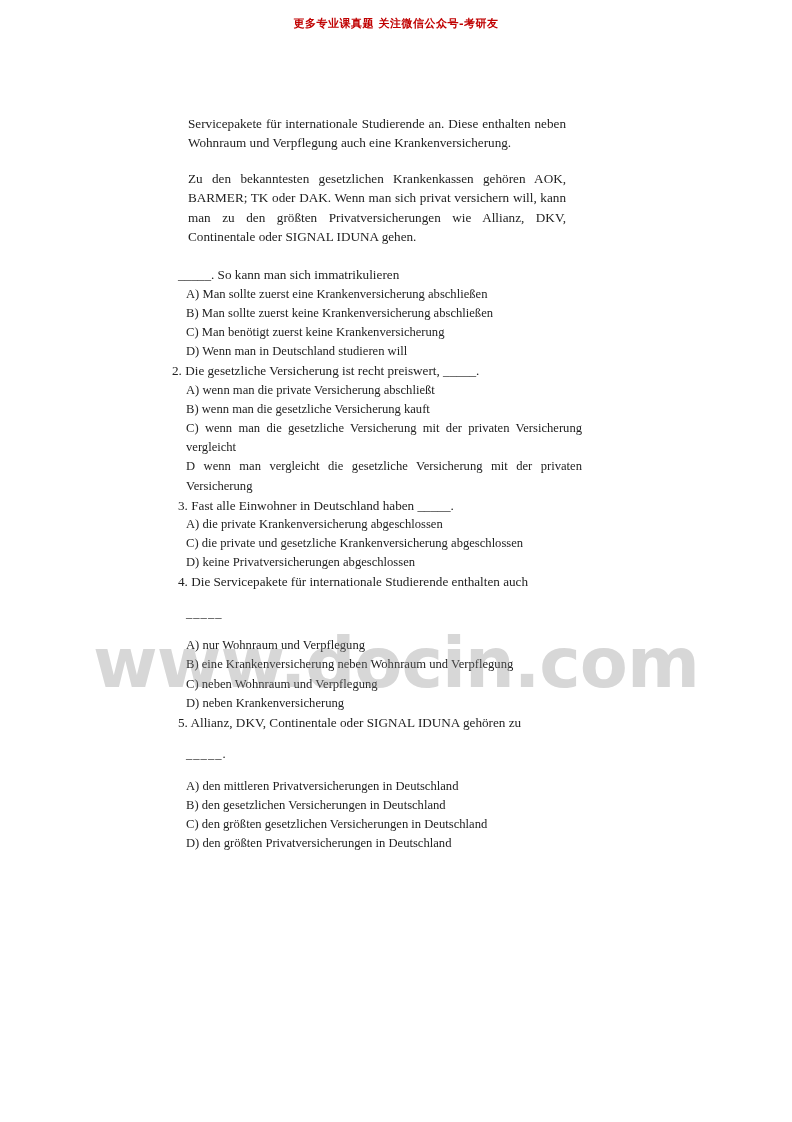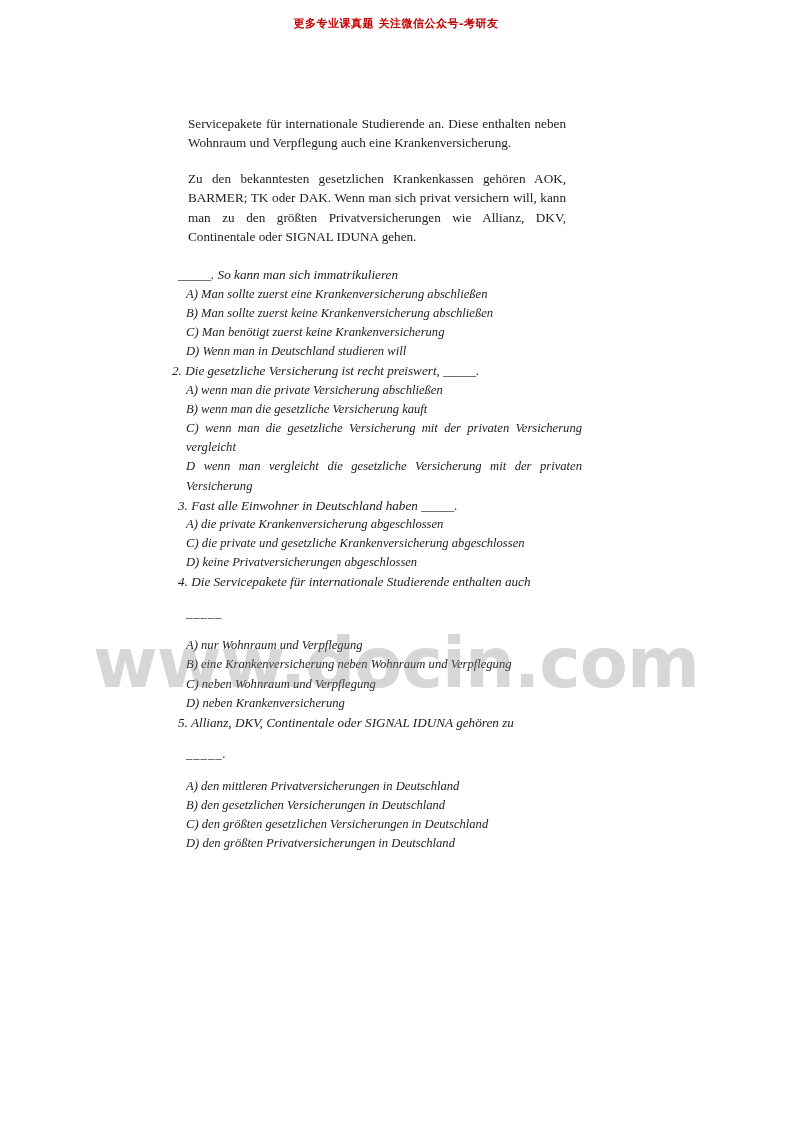--- a/index.html
+++ b/index.html
@@ -44,21 +44,20 @@
     text-align: justify;
     text-justify: inter-word;
     margin: 16px;
     color: #222;
   }
   .para + .para {
     margin-top: 1px;
   }
   .questions {
     margin-top: 19px;
-    font-style: italic;
   }
   .q-block {
     margin-bottom: 0px;
   }
   .q-stem {
     font-size: 13.2px;
     line-height: 1.47;
     text-align: justify;
     color: #222;
     margin: 0;
@@ -128,21 +127,21 @@
       <div class="q-block">
         <p class="q-stem indent-1">_____. So kann man sich immatrikulieren</p>
         <p class="opt">A) Man sollte zuerst eine Krankenversicherung abschließen</p>
         <p class="opt">B) Man sollte zuerst keine Krankenversicherung abschließen</p>
         <p class="opt">C) Man benötigt zuerst keine Krankenversicherung</p>
         <p class="opt">D) Wenn man in Deutschland studieren will</p>
       </div>
 
       <div class="q-block">
         <p class="q-stem">2. Die gesetzliche Versicherung ist recht preiswert, _____.</p>
-        <p class="opt">A) wenn man die private Versicherung abschließen</p>
+        <p class="opt">A) wenn man die private Versicherung abschließt</p>
         <p class="opt">B) wenn man die gesetzliche Versicherung kauft</p>
         <p class="opt wrap">C) wenn man  die gesetzliche Versicherung mit der privaten Versicherung vergleicht</p>
         <p class="opt wrap">D wenn man  vergleicht die gesetzliche Versicherung mit der privaten Versicherung</p>
       </div>
 
       <div class="q-block">
         <p class="q-stem indent-1">3. Fast alle Einwohner in Deutschland haben _____.</p>
         <p class="opt">A) die private Krankenversicherung abgeschlossen</p>
         <p class="opt">C) die private und gesetzliche Krankenversicherung abgeschlossen</p>
         <p class="opt">D) keine Privatversicherungen abgeschlossen</p>

